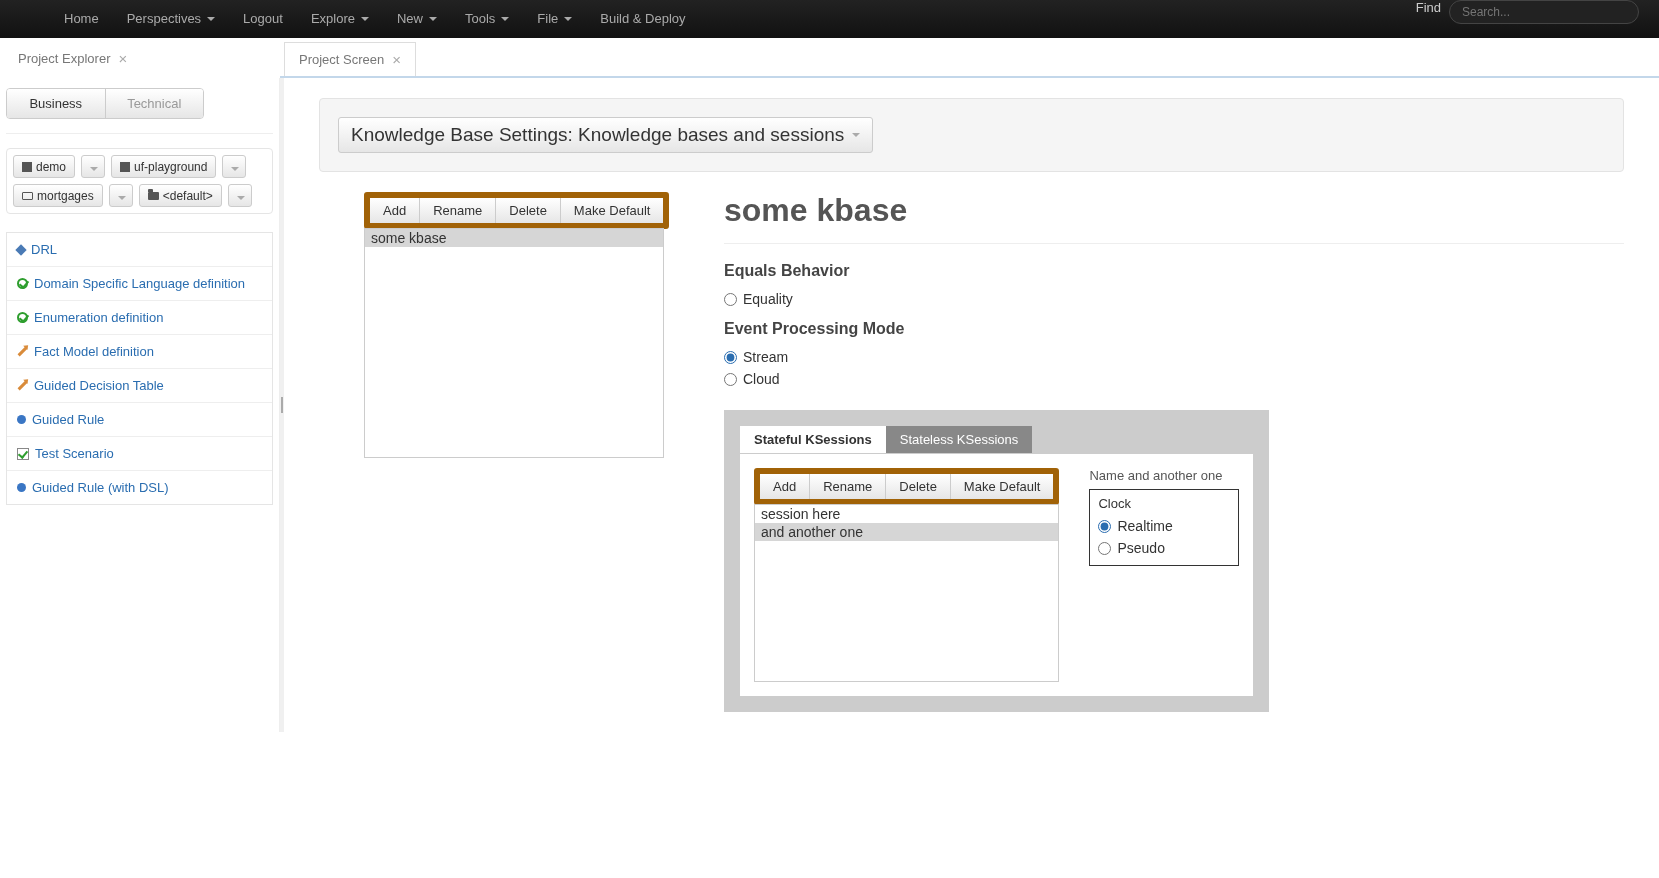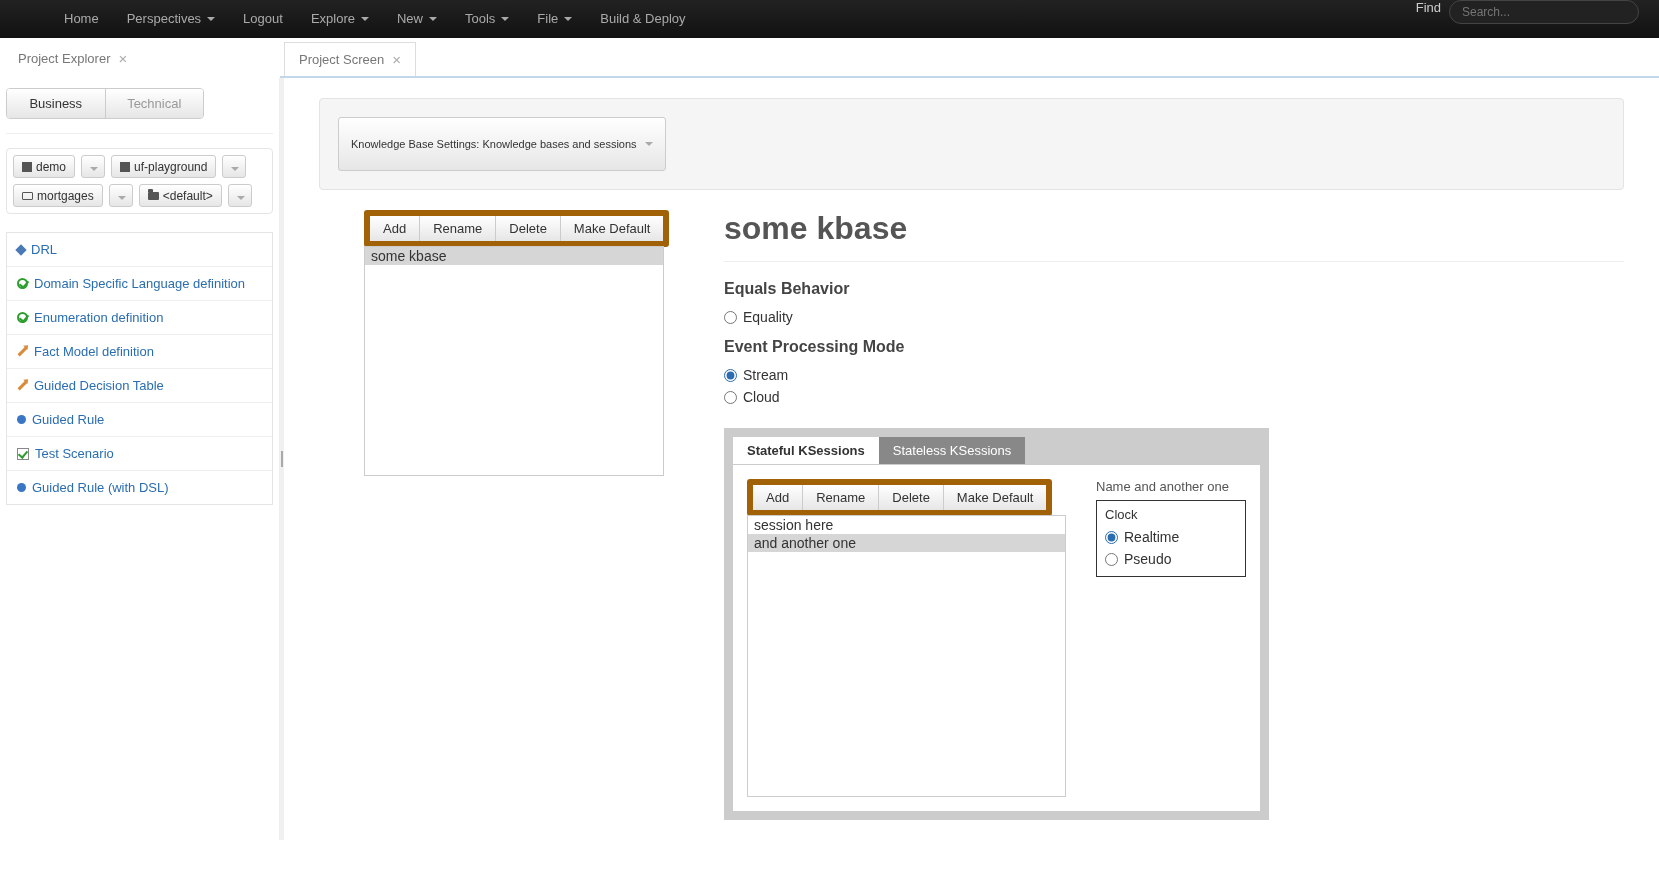--- a/index.html
+++ b/index.html
@@ -38,21 +38,21 @@
 .crumb-btn { display: inline-flex; align-items: center; gap: 4px; background: linear-gradient(#fff,#e6e6e6); border: 1px solid #ccc; border-radius: 3px; padding: 3px 8px; font-size: 12px; color: #333; cursor: pointer; }
 .crumb-caret { border: 1px solid #ccc; border-radius: 3px; padding: 3px 6px; background: linear-gradient(#fff,#e6e6e6); cursor: pointer; }
 
 
 .file-list { border: 1px solid #e5e5e5; border-radius: 0; }
 .file-item { padding: 9px 10px; border-bottom: 1px solid #eee; color: #2a6db0; font-size: 13px; cursor: pointer; display: flex; align-items: center; gap: 6px; }
 .file-item:last-child { border-bottom: none; }
 
 
 .well { background: #f5f5f5; border: 1px solid #e3e3e3; border-radius: 4px; padding: 18px; margin-bottom: 20px; }
-.kbs-btn { display: inline-flex; align-items: center; gap: 6px; background: linear-gradient(#fff,#e6e6e6); border: 1px solid #ccc; border-radius: 3px; padding: 20px 12px; font-size: 11px; color: #333; cursor: pointer; }
+.kbs-btn { display: inline-flex; align-items: center; gap: 6px; background: linear-gradient(#fff,#e6e6e6); border: 1px solid #ccc; border-radius: 3px; padding: 6px 12px; font-size: 19px; color: #333; cursor: pointer; }
 
 
 .kb-row { display: flex; gap: 60px; }
 .kb-left { width: 300px; }
 .kb-right { flex: 1; }
 
 .btn-bar { display: flex; border: 6px solid #a16207; border-radius: 3px; overflow: hidden; width: max-content; }
 .btn-bar .btn { padding: 5px 13px; background: linear-gradient(#fff,#e6e6e6); border-right: 1px solid #ccc; font-size: 13px; cursor: pointer; }
 .btn-bar .btn:last-child { border-right: none; }
 
@@ -60,28 +60,28 @@
 .listbox-row { padding: 1px 6px; font-size: 14px; cursor: pointer; }
 .listbox-row.selected { background: #d6d6d6; }
 
 .kb-title { font-size: 32px; color: #555; font-weight: 600; margin-bottom: 6px; }
 .hr2 { height: 1px; background: #eee; margin: 14px 0 18px; }
 .section-h { font-size: 16px; font-weight: bold; color: #444; margin: 10px 0 8px; }
 .radio-row { display: flex; align-items: center; gap: 6px; padding: 3px 0; font-size: 14px; }
 .radio-row input { accent-color: #2a6db0; }
 
 
-.ks-panel { border: 1px solid #ccc; background: #ccc; padding: 8px; margin-top: 20px; width: 545px; }
+.ks-panel { border: 1px solid #ccc; background: #ccc; padding: 15px; margin-top: 20px; width: 545px; }
 .ks-tabs { display: flex; }
 .ks-tab { padding: 6px 14px; font-size: 13px; font-weight: bold; cursor: pointer; }
 .ks-tab.active { background: #fff; color: #333; }
 .ks-tab.inactive { background: #888; color: #fff; font-weight: normal; }
 .ks-body { background: #fff; padding: 14px; display: flex; gap: 30px; border-top: 1px solid #ccc; }
 .ks-left { flex: 1; }
-.ks-listbox { border: 1px solid #ccc; height: 282px; background: #fff; overflow-y: auto; margin-top: -1px; }
+.ks-listbox { border: 1px solid #ccc; height: 178px; background: #fff; overflow-y: auto; margin-top: -1px; }
 .ks-right { width: 150px; }
 .ks-right .label { font-size: 13px; color: #555; margin-bottom: 6px; }
 .clock-box { border: 1px solid #333; padding: 6px 8px; }
 
 
 .icon { display: inline-block; width: 12px; height: 12px; }
 .icon-blue-diamond { width: 8px; height: 8px; background: #4a7ab5; transform: rotate(45deg); }
 .icon-green-circle { width: 11px; height: 11px; border: 2px solid #2e9e2e; border-radius: 50%; position: relative; }
 .icon-green-circle::after { content: ""; position: absolute; left: 2px; top: -1px; width: 4px; height: 7px; border-right: 2px solid #2e9e2e; border-bottom: 2px solid #2e9e2e; transform: rotate(40deg); }
 .icon-pencil { width: 11px; height: 3px; background: #d98b3a; transform: rotate(-45deg); position: relative; }

